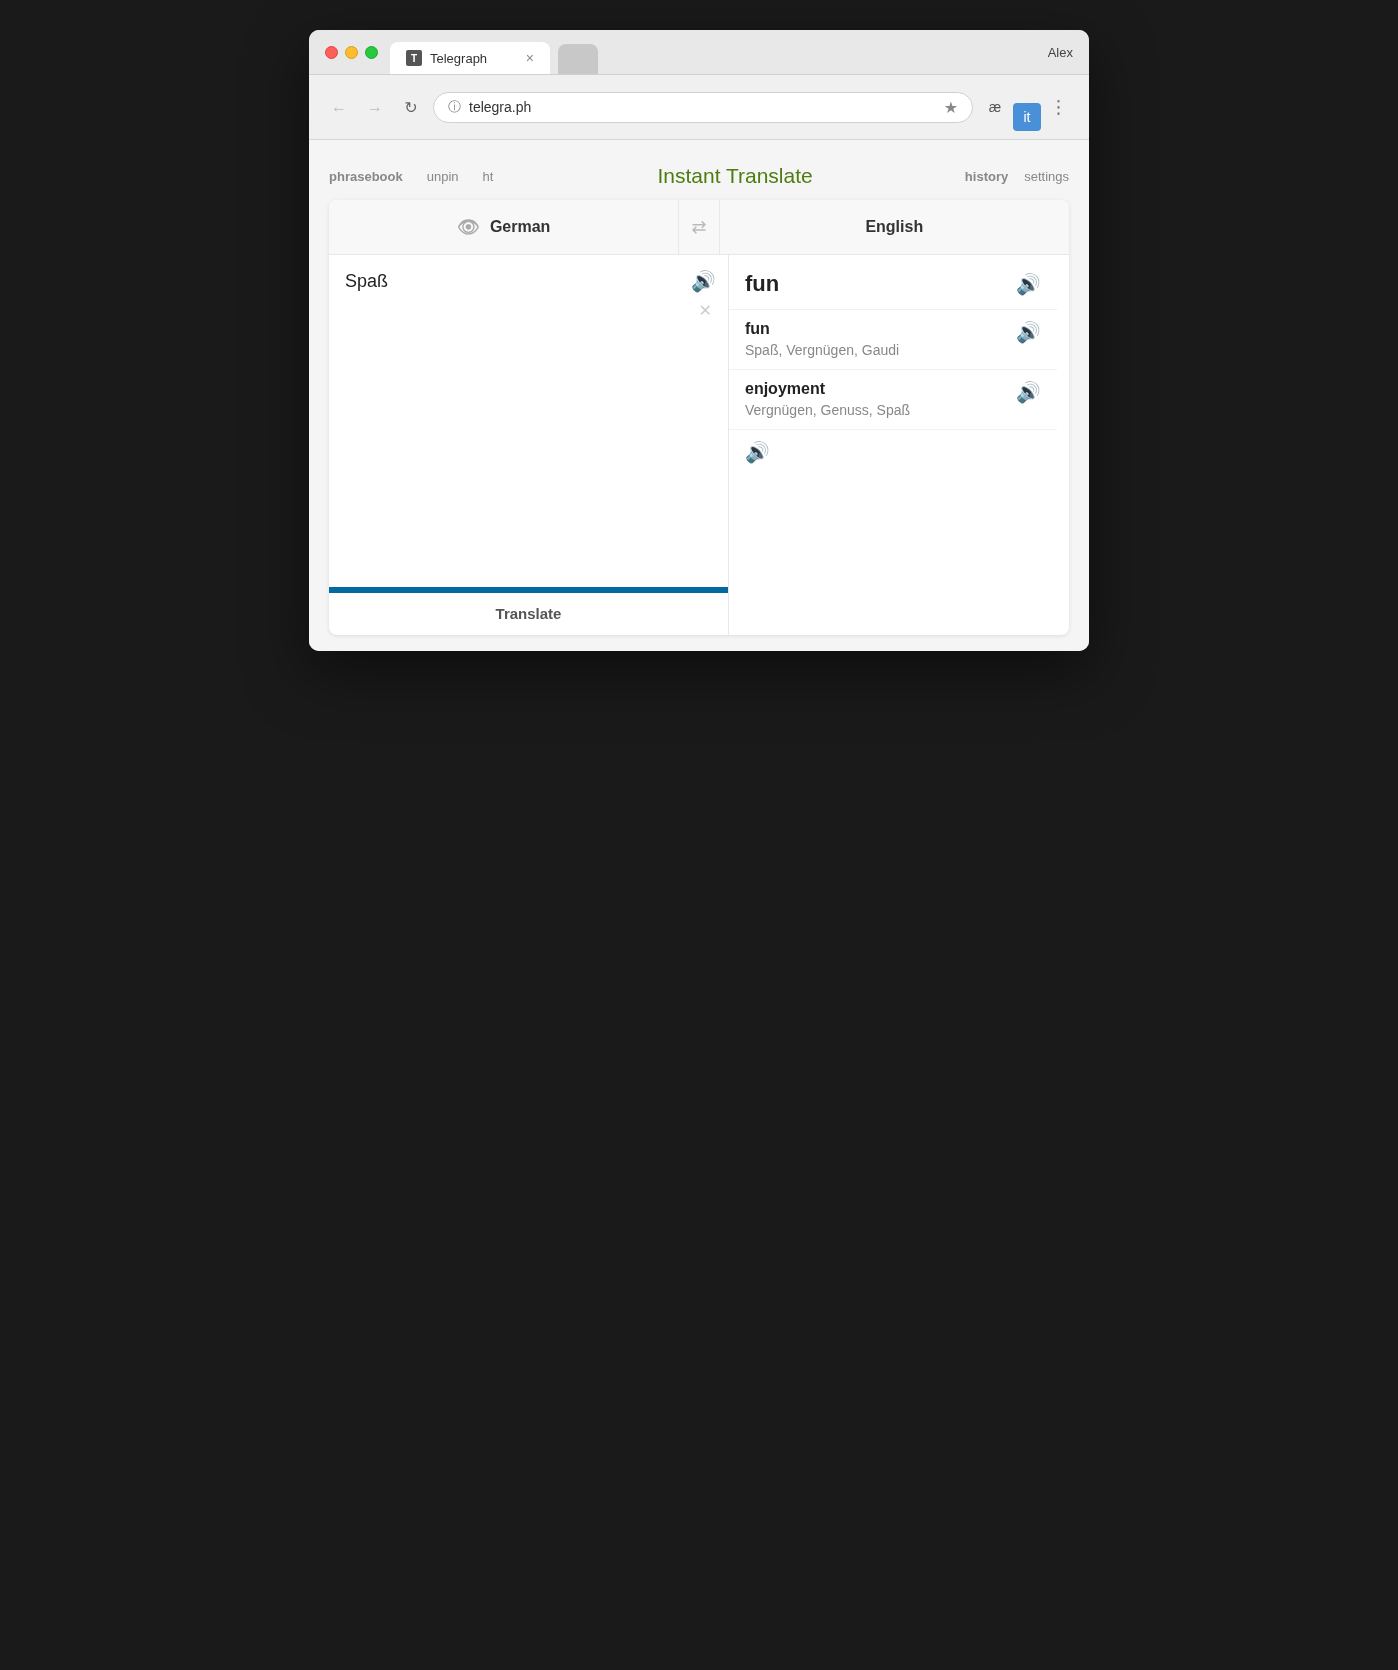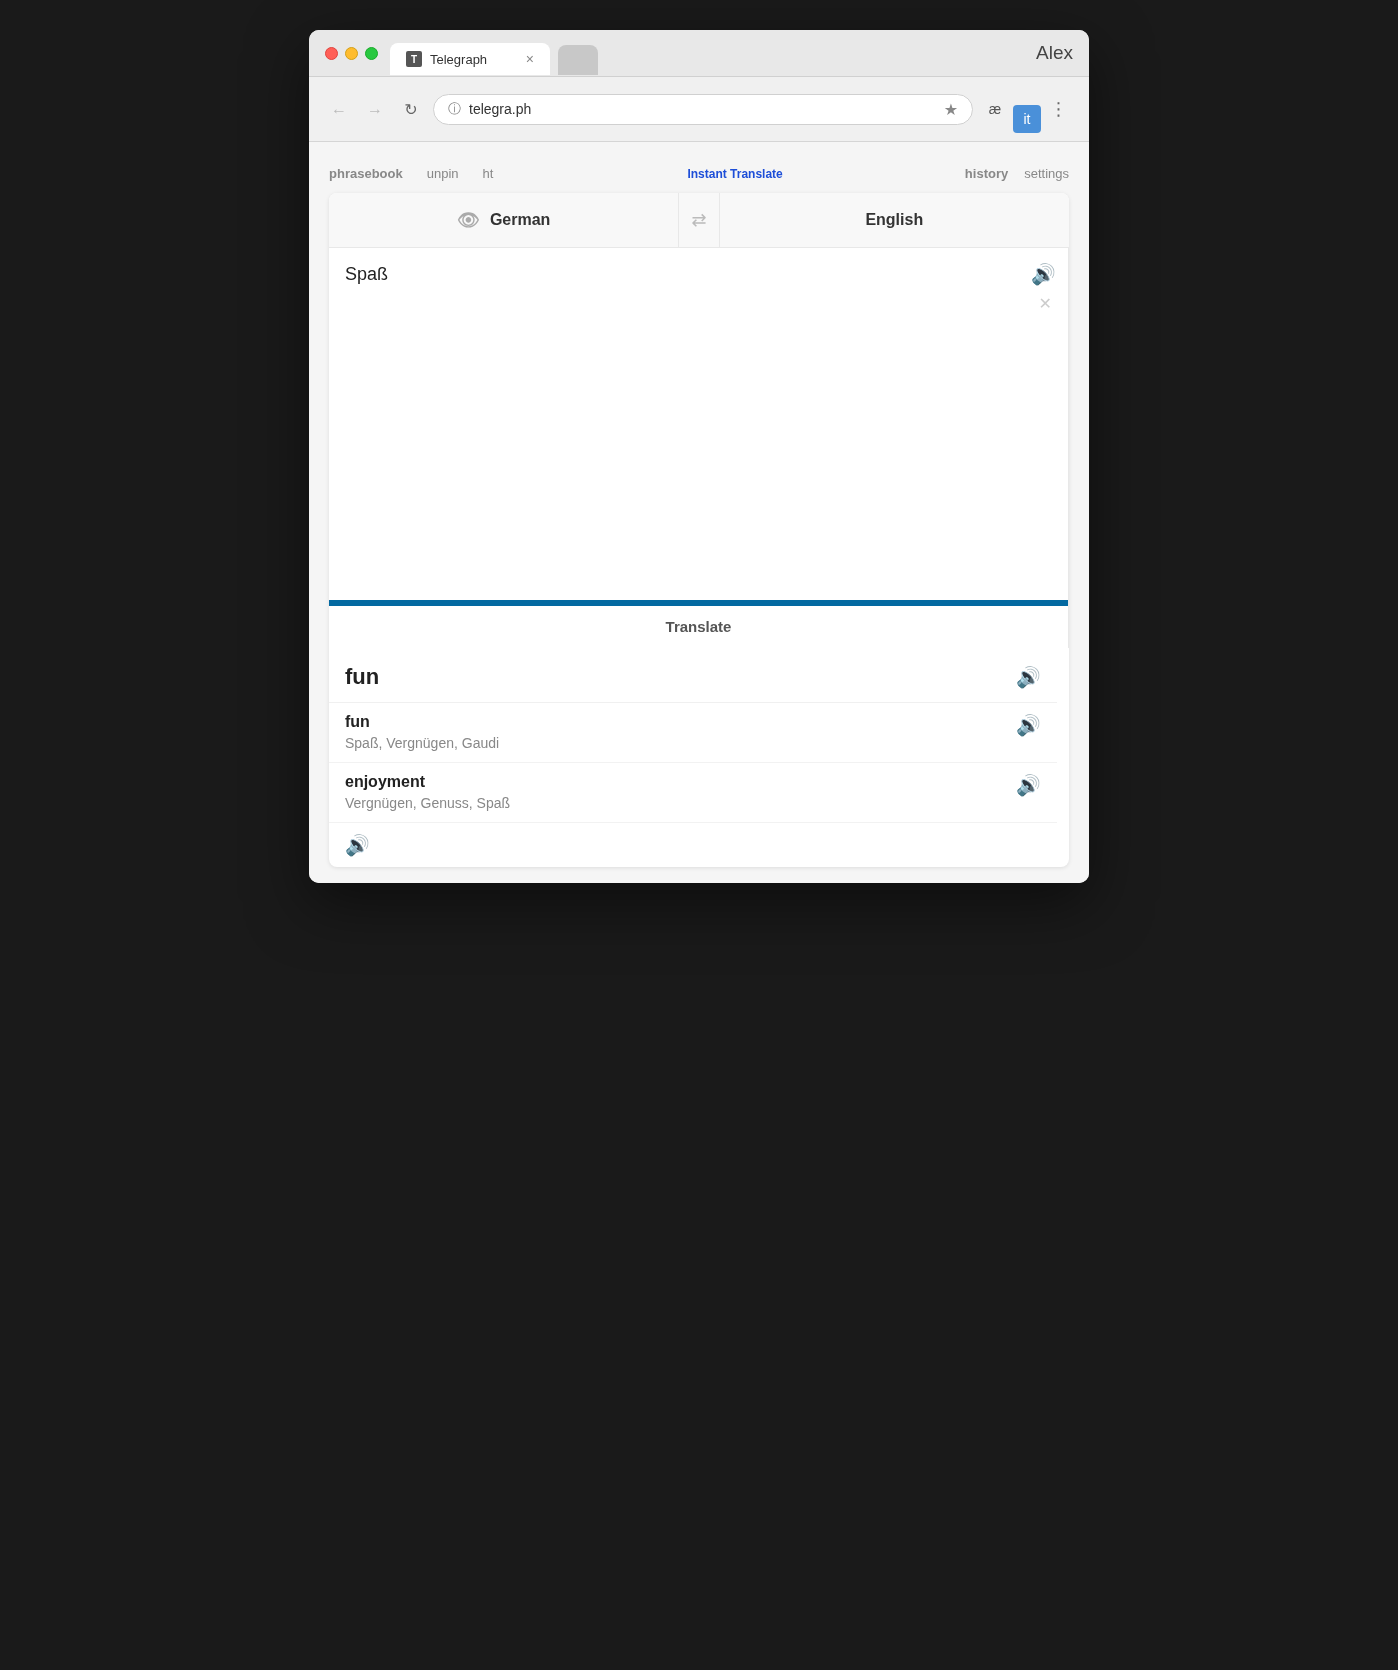--- a/index.html
+++ b/index.html
@@ -92,21 +92,21 @@
     .tab-spacer {
       background: #c8c8c8;
       border-radius: 8px 8px 0 0;
       width: 40px;
       height: 30px;
       margin-left: 4px;
     }
 
     .user-name {
       margin-left: auto;
-      font-size: 19px;
+      font-size: 13px;
       color: #444;
       padding-bottom: 12px;
     }
 
     
     .address-bar {
       background: #f0f0f0;
       padding: 8px 16px;
       display: flex;
       align-items: center;
@@ -206,23 +206,23 @@
       color: #888;
       cursor: pointer;
       padding: 0 12px;
     }
 
     .nav-menu-item:first-child { padding-left: 0; font-weight: bold; }
 
     .nav-menu-center {
       flex: 1;
       text-align: center;
-      font-size: 12px;
-      font-weight: 700;
-      color: #1d4ed8;
+      font-size: 21px;
+      font-weight: 400;
+      color: #4d7c0f;
     }
 
     .nav-menu-right {
       display: flex;
       gap: 16px;
       text-align: center;
     }
 
     .nav-menu-right .nav-menu-item { padding: 0; }
 
@@ -271,21 +271,20 @@
     }
 
     .swap-icon {
       color: #bbb;
       font-size: 18px;
     }
 
     
     .translation-area {
       display: flex;
-      flex-direction: column;
     }
 
     .source-panel {
       flex: 0 0 400px;
       border-right: 1px solid #e8e8e8;
       display: flex;
       flex-direction: column;
       min-height: 380px;
     }
 

